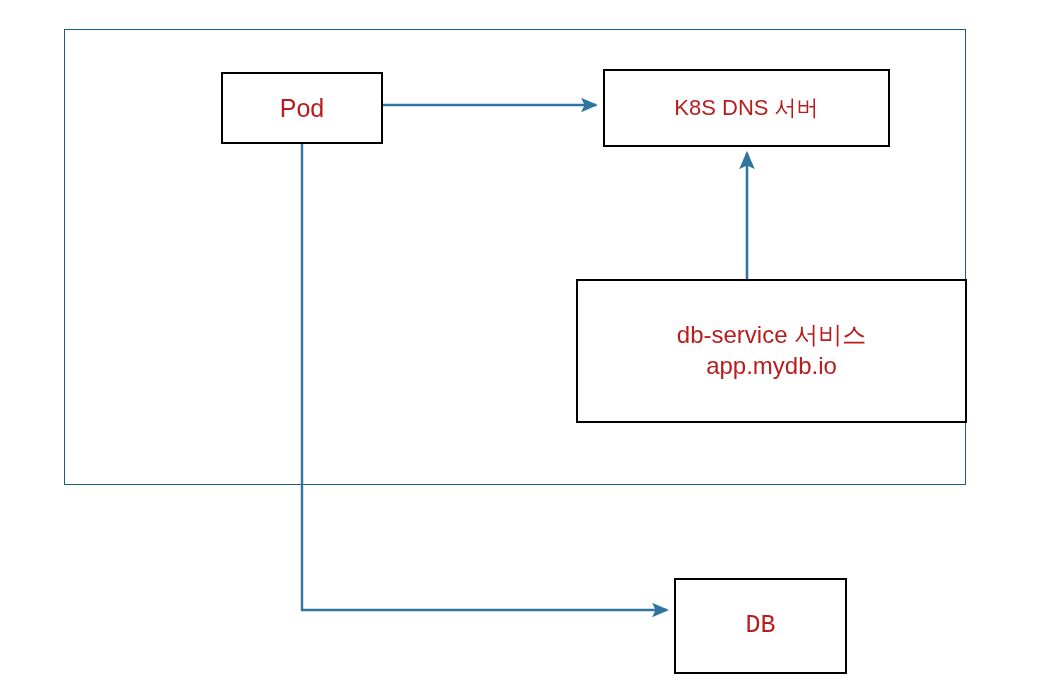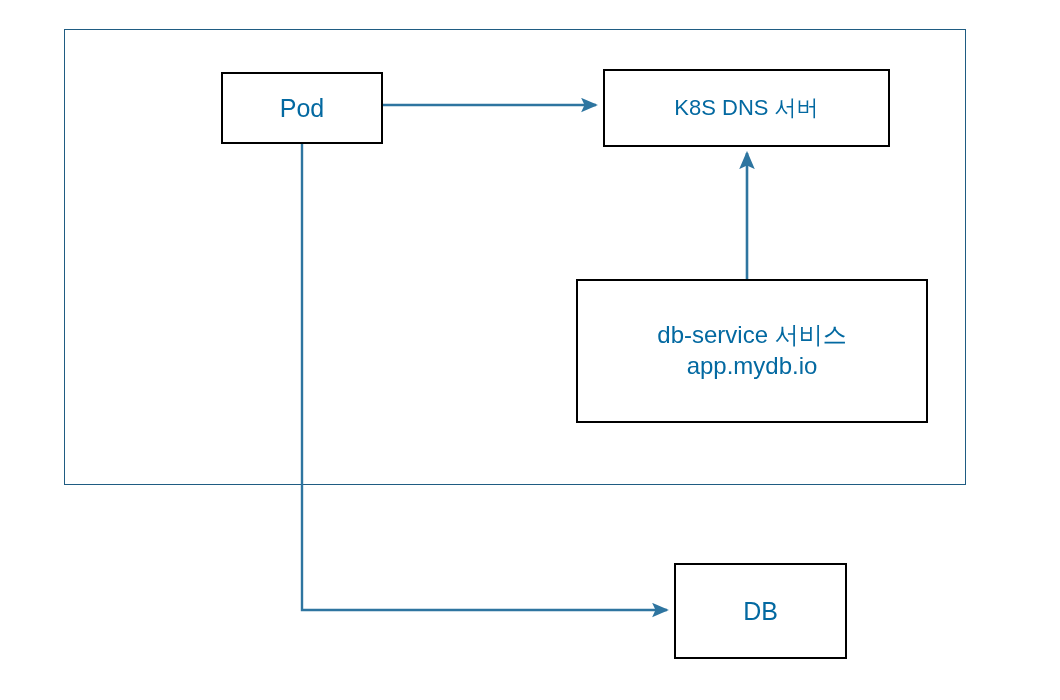--- a/index.html
+++ b/index.html
@@ -30,21 +30,21 @@
   }
   .node {
     position: absolute;
     box-sizing: border-box;
     border: 2.6px solid #000000;
     background: #ffffff;
     display: flex;
     align-items: center;
     justify-content: center;
     text-align: center;
-    color: #0369a1;
+    color: #b91c1c;
     line-height: 1.28;
   }
   .node .node-text {
     display: block;
     white-space: pre-line;
     padding: 0 6px;
   }
   #node-pod {
     left: 221px;
     top: 72px;
@@ -55,30 +55,31 @@
   #node-dns {
     left: 603px;
     top: 69px;
     width: 287px;
     height: 78px;
     font-size: 22px;
   }
   #node-service {
     left: 576px;
     top: 279px;
-    width: 352px;
+    width: 391px;
     height: 144px;
     font-size: 24px;
   }
   #node-db {
     left: 674px;
-    top: 563px;
+    top: 578px;
     width: 173px;
     height: 96px;
     font-size: 25px;
+    font-family: Liberation Mono, monospace;
   }
   #edges {
     position: absolute;
     left: 0;
     top: 0;
     width: 1060px;
     height: 700px;
     pointer-events: none;
   }
 </style>

